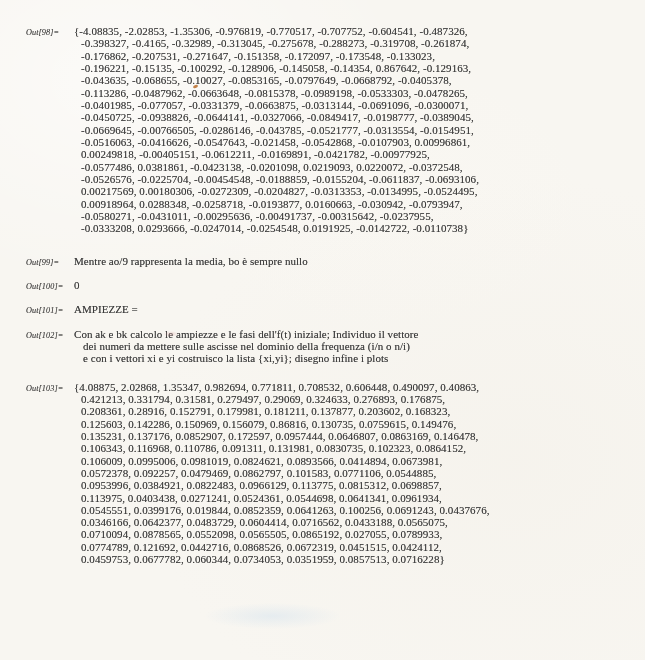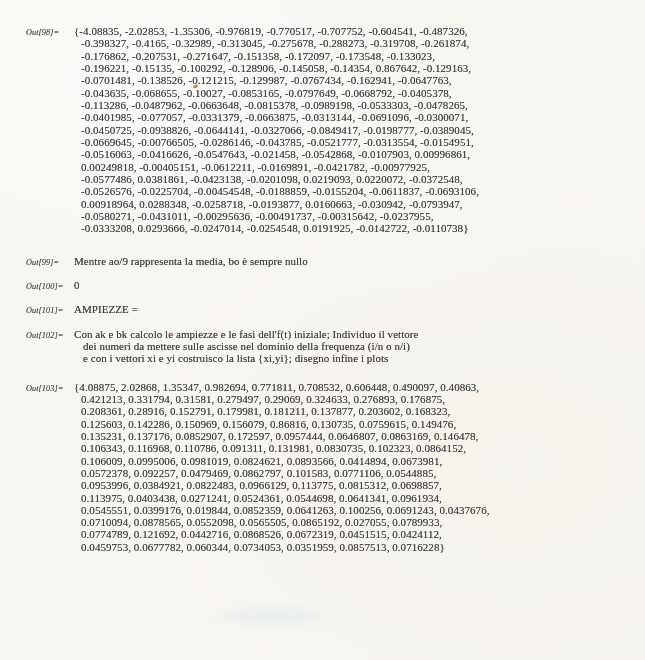--- a/index.html
+++ b/index.html
@@ -81,30 +81,30 @@
 
 <div class="paper">
   <div id="outputs">
   <div class="out-block">
     <div class="out-label">Out[98]=</div>
     <div class="out-content kind-list">
           <div class="out-line">{-4.08835, -2.02853, -1.35306, -0.976819, -0.770517, -0.707752, -0.604541, -0.487326,</div>
           <div class="out-line">-0.398327, -0.4165, -0.32989, -0.313045, -0.275678, -0.288273, -0.319708, -0.261874,</div>
           <div class="out-line">-0.176862, -0.207531, -0.271647, -0.151358, -0.172097, -0.173548, -0.133023,</div>
           <div class="out-line">-0.196221, -0.15135, -0.100292, -0.128906, -0.145058, -0.14354, 0.867642, -0.129163,</div>
-          <div class="out-line">-0.0701481, -0.138526, -0.121215, -0.129987, -0.0767434, -0.162941, -0.0647763,</div>
           <div class="out-line">-0.043635, -0.068655, -0.10027, -0.0853165, -0.0797649, -0.0668792, -0.0405378,</div>
           <div class="out-line">-0.113286, -0.0487962, -0.0663648, -0.0815378, -0.0989198, -0.0533303, -0.0478265,</div>
           <div class="out-line">-0.0401985, -0.077057, -0.0331379, -0.0663875, -0.0313144, -0.0691096, -0.0300071,</div>
           <div class="out-line">-0.0450725, -0.0938826, -0.0644141, -0.0327066, -0.0849417, -0.0198777, -0.0389045,</div>
           <div class="out-line">-0.0669645, -0.00766505, -0.0286146, -0.043785, -0.0521777, -0.0313554, -0.0154951,</div>
           <div class="out-line">-0.0516063, -0.0416626, -0.0547643, -0.021458, -0.0542868, -0.0107903, 0.00996861,</div>
           <div class="out-line">0.00249818, -0.00405151, -0.0612211, -0.0169891, -0.0421782, -0.00977925,</div>
           <div class="out-line">-0.0577486, 0.0381861, -0.0423138, -0.0201098, 0.0219093, 0.0220072, -0.0372548,</div>
           <div class="out-line">-0.0526576, -0.0225704, -0.00454548, -0.0188859, -0.0155204, -0.0611837, -0.0693106,</div>
+          <div class="out-line">0.00217569, 0.00180306, -0.0272309, -0.0204827, -0.0313353, -0.0134995, -0.0524495,</div>
           <div class="out-line">0.00918964, 0.0288348, -0.0258718, -0.0193877, 0.0160663, -0.030942, -0.0793947,</div>
           <div class="out-line">-0.0580271, -0.0431011, -0.00295636, -0.00491737, -0.00315642, -0.0237955,</div>
           <div class="out-line">-0.0333208, 0.0293666, -0.0247014, -0.0254548, 0.0191925, -0.0142722, -0.0110738}</div>
         </div>
   </div>
 
   <div class="out-block">
     <div class="out-label">Out[99]=</div>
     <div class="out-content kind-text">
           <div class="out-line">Mentre ao/9 rappresenta la media, bo è sempre nullo</div>
@@ -141,20 +141,21 @@
           <div class="out-line">0.421213, 0.331794, 0.31581, 0.279497, 0.29069, 0.324633, 0.276893, 0.176875,</div>
           <div class="out-line">0.208361, 0.28916, 0.152791, 0.179981, 0.181211, 0.137877, 0.203602, 0.168323,</div>
           <div class="out-line">0.125603, 0.142286, 0.150969, 0.156079, 0.86816, 0.130735, 0.0759615, 0.149476,</div>
           <div class="out-line">0.135231, 0.137176, 0.0852907, 0.172597, 0.0957444, 0.0646807, 0.0863169, 0.146478,</div>
           <div class="out-line">0.106343, 0.116968, 0.110786, 0.091311, 0.131981, 0.0830735, 0.102323, 0.0864152,</div>
           <div class="out-line">0.106009, 0.0995006, 0.0981019, 0.0824621, 0.0893566, 0.0414894, 0.0673981,</div>
           <div class="out-line">0.0572378, 0.092257, 0.0479469, 0.0862797, 0.101583, 0.0771106, 0.0544885,</div>
           <div class="out-line">0.0953996, 0.0384921, 0.0822483, 0.0966129, 0.113775, 0.0815312, 0.0698857,</div>
           <div class="out-line">0.113975, 0.0403438, 0.0271241, 0.0524361, 0.0544698, 0.0641341, 0.0961934,</div>
           <div class="out-line">0.0545551, 0.0399176, 0.019844, 0.0852359, 0.0641263, 0.100256, 0.0691243, 0.0437676,</div>
+          <div class="out-line">0.0346166, 0.0642377, 0.0483729, 0.0604414, 0.0716562, 0.0433188, 0.0565075,</div>
           <div class="out-line">0.0710094, 0.0878565, 0.0552098, 0.0565505, 0.0865192, 0.027055, 0.0789933,</div>
           <div class="out-line">0.0774789, 0.121692, 0.0442716, 0.0868526, 0.0672319, 0.0451515, 0.0424112,</div>
           <div class="out-line">0.0459753, 0.0677782, 0.060344, 0.0734053, 0.0351959, 0.0857513, 0.0716228}</div>
         </div>
   </div>
 </div>
   <div class="pen-mark" style="background: rgb(185, 107, 40);"></div>
   <div class="smudge-pink"></div>
   <div class="stain-bottom"></div>
 </div>

